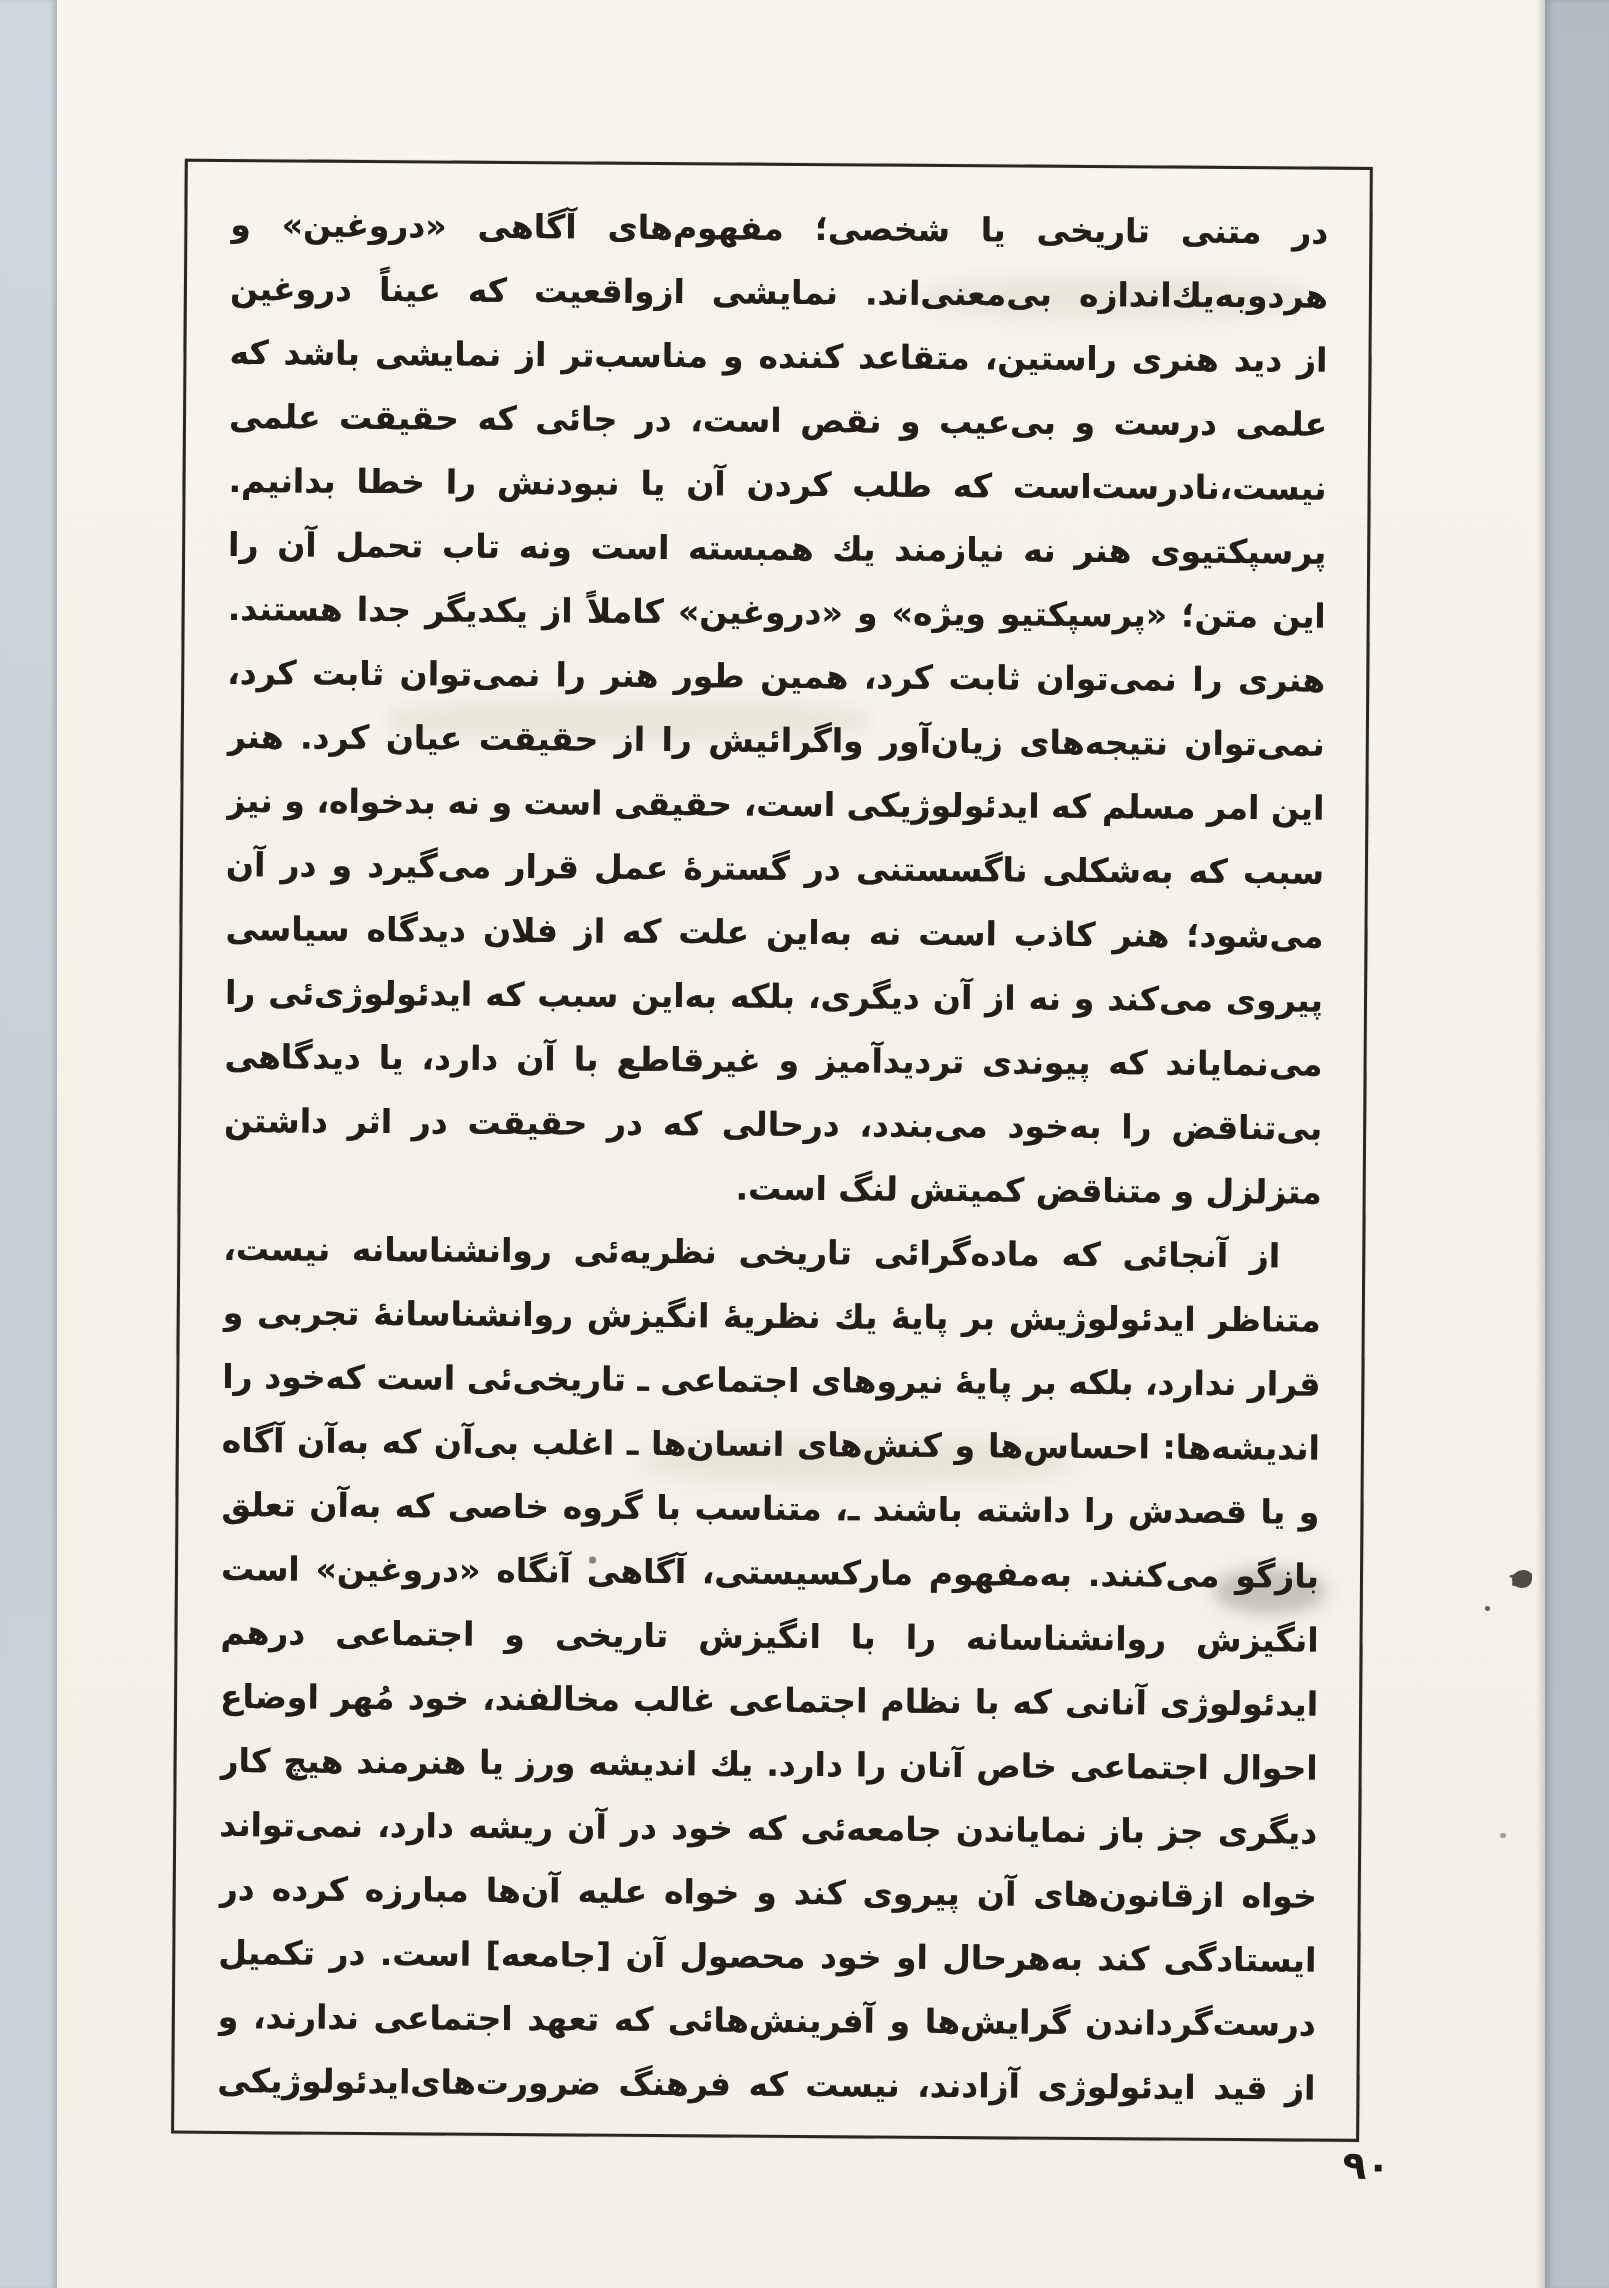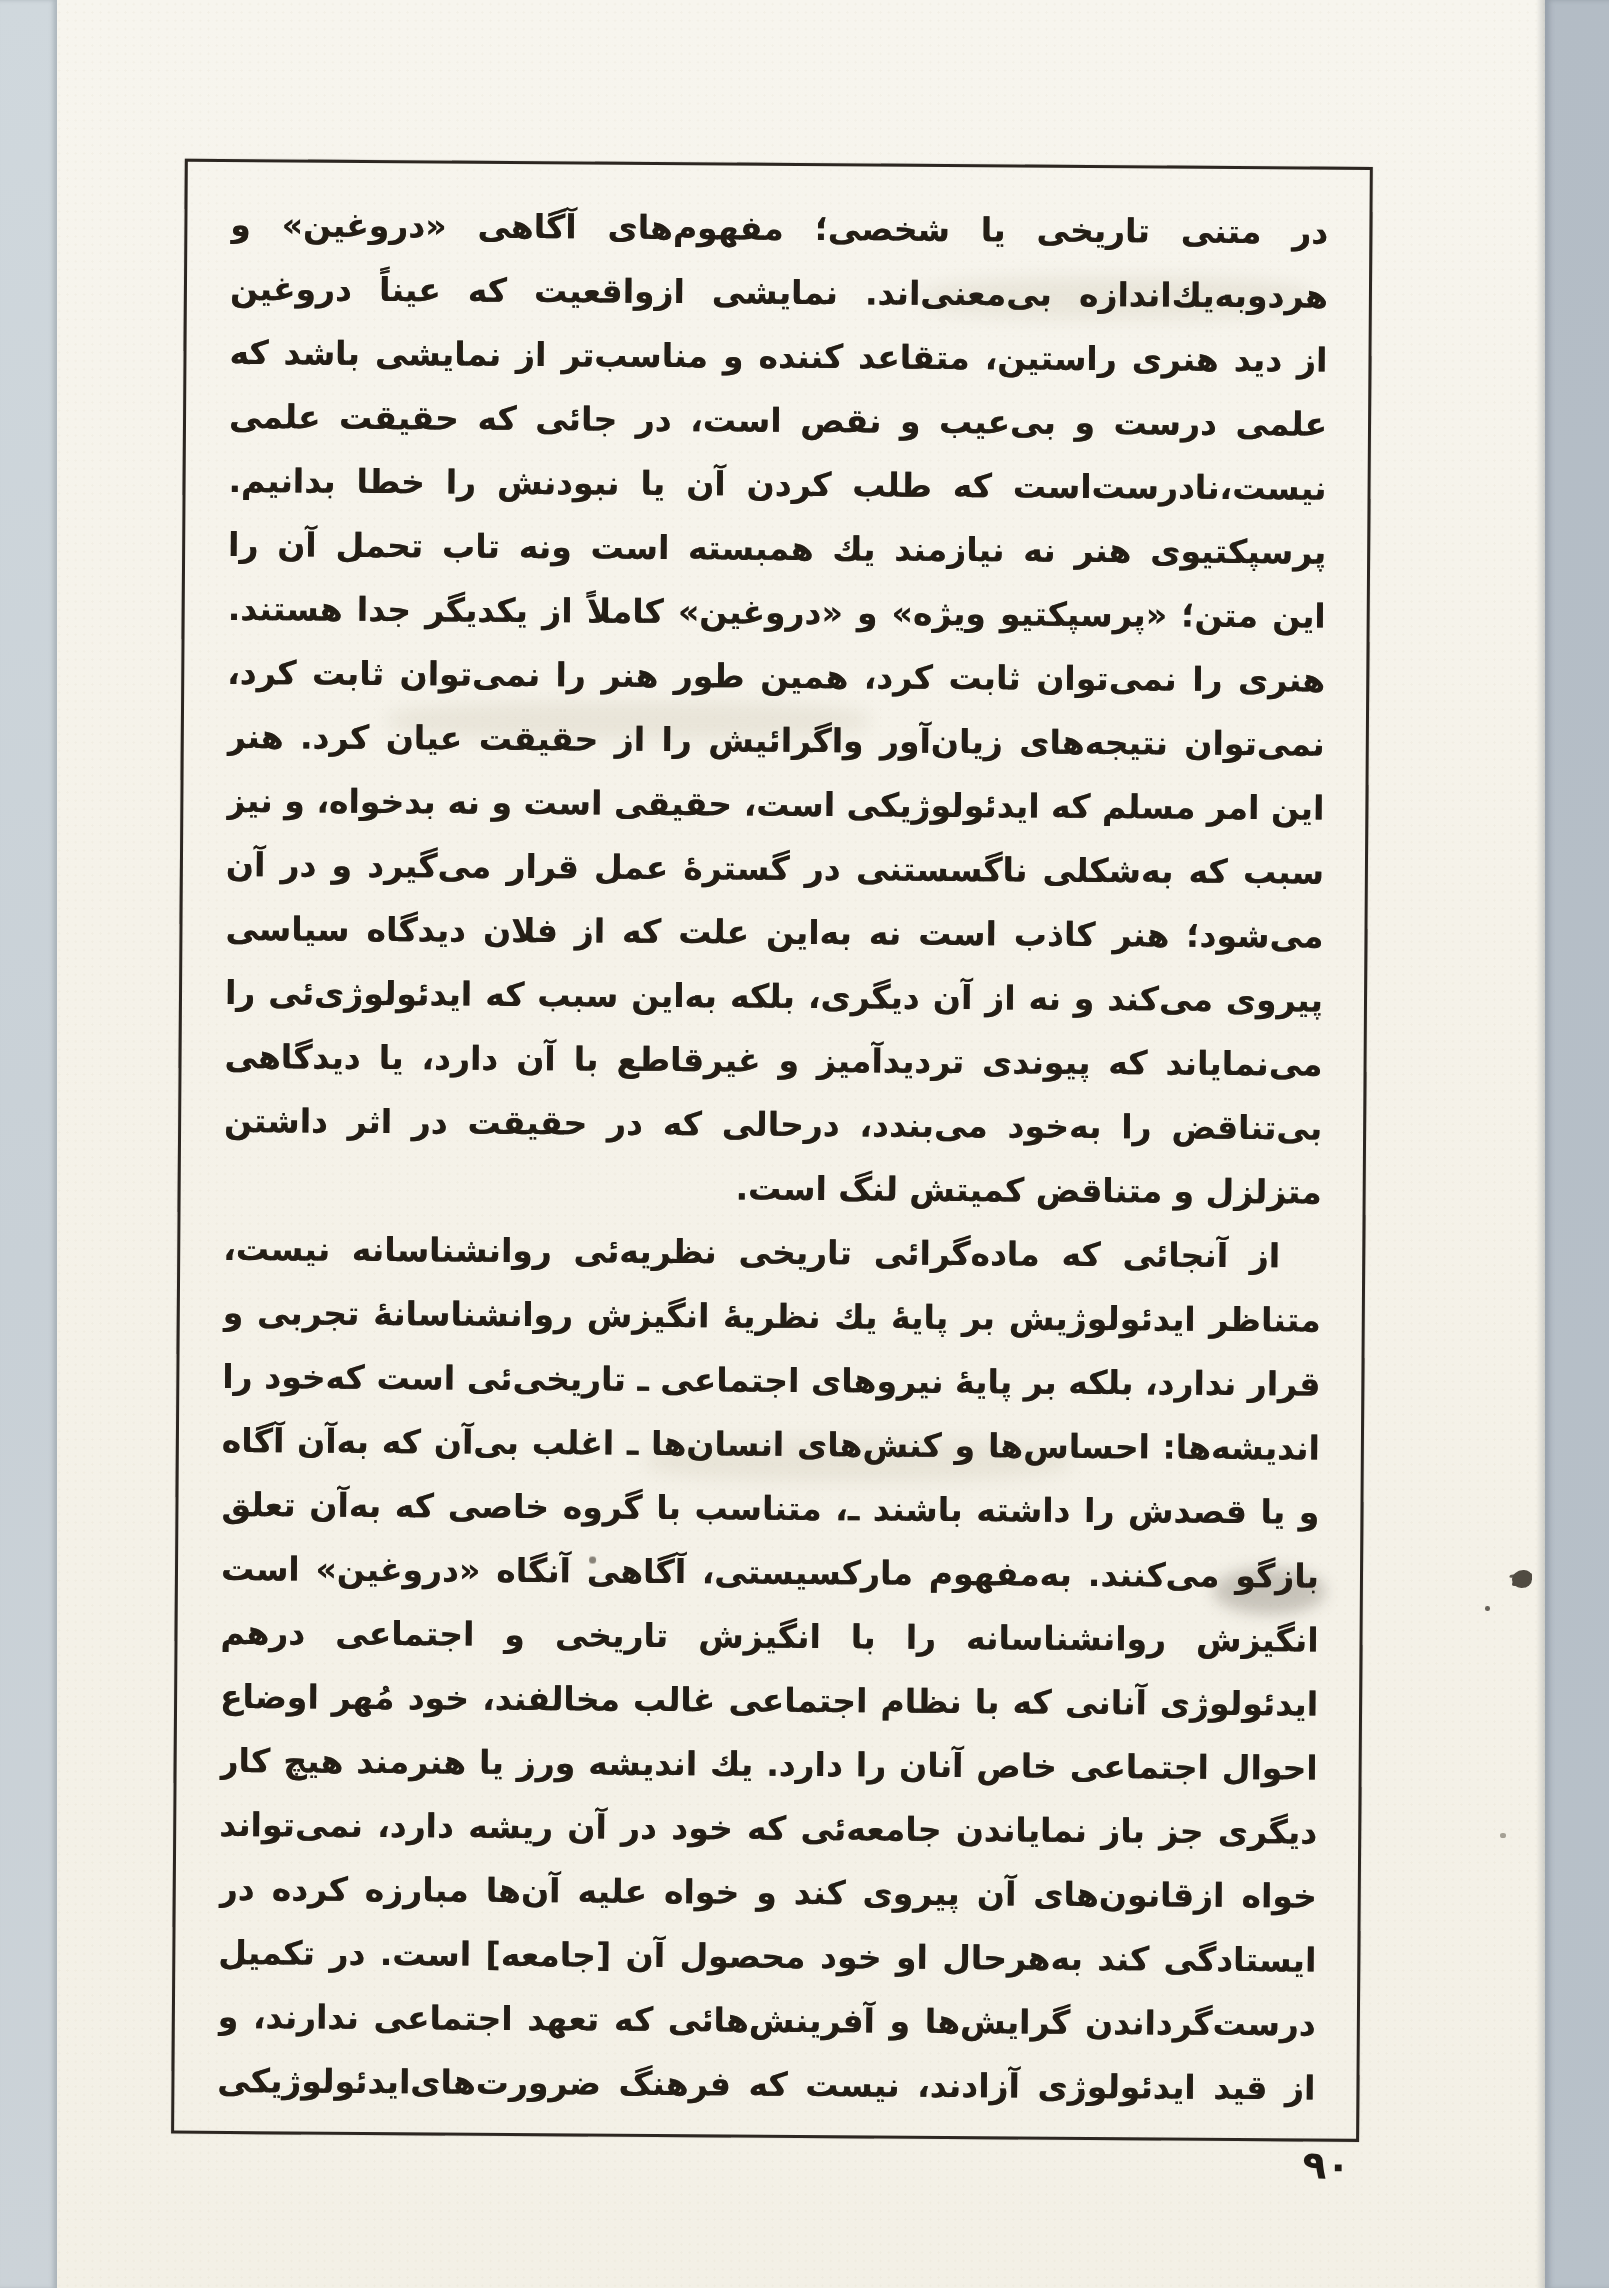--- a/index.html
+++ b/index.html
@@ -45,21 +45,21 @@
     color:#241e16;font-weight:700;font-size:33px;
     text-shadow:0 0 0.6px rgba(35,28,20,.65);
   }
   .line{
     height:64px;line-height:64px;overflow:hidden;
     text-align:justify;text-align-last:justify;
   }
   .line.end{text-align-last:auto;}
   .line.indent{text-indent:41px;}
   .page-number{
-    position:absolute;left:1304px;top:2138px;width:59px;height:48px;
+    position:absolute;left:1344px;top:2138px;width:59px;height:48px;
     font-size:39px;font-weight:700;color:#1f1a14;text-align:center;line-height:48px;
   }
   
   .blot{
     position:absolute;left:1512px;top:1570px;width:20px;height:17.5px;
     background:#433d34;border-radius:58% 42% 52% 48%;opacity:.92;filter:blur(0.6px);
     box-shadow:-6.5px 4.6px 0 -6.5px #433d34,5.5px -2.8px 0 -5.5px #4a443b,-10px -2.8px 0 -7.4px #555046;
   }
   .speck-a{position:absolute;left:1485px;top:1606px;width:4.6px;height:4.6px;background:rgba(55,48,40,.75);border-radius:50%;}
   .speck-b{position:absolute;left:1500px;top:1833px;width:5.5px;height:4.6px;background:rgba(100,94,82,.55);border-radius:50%;}

